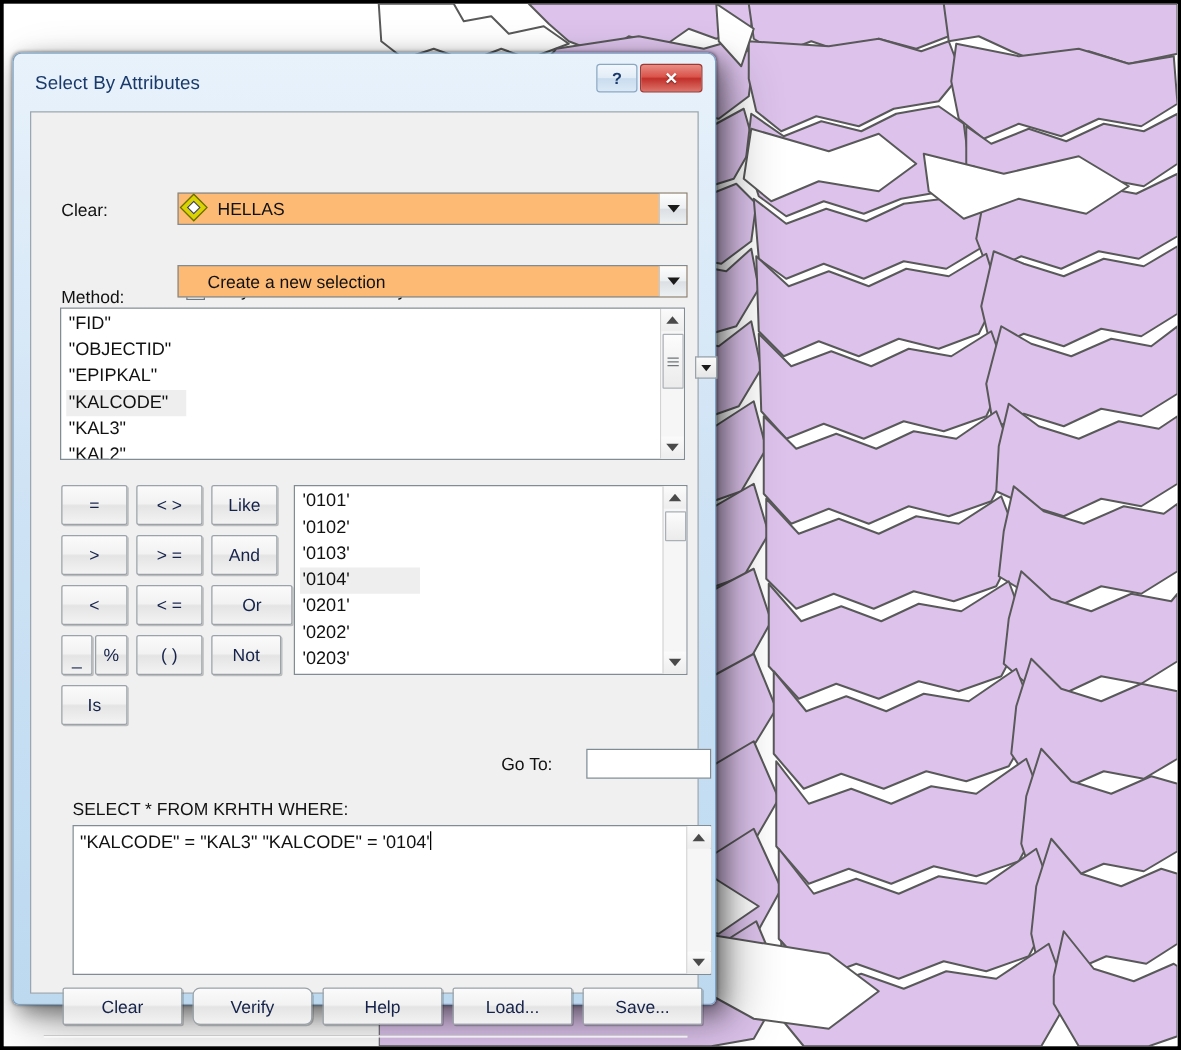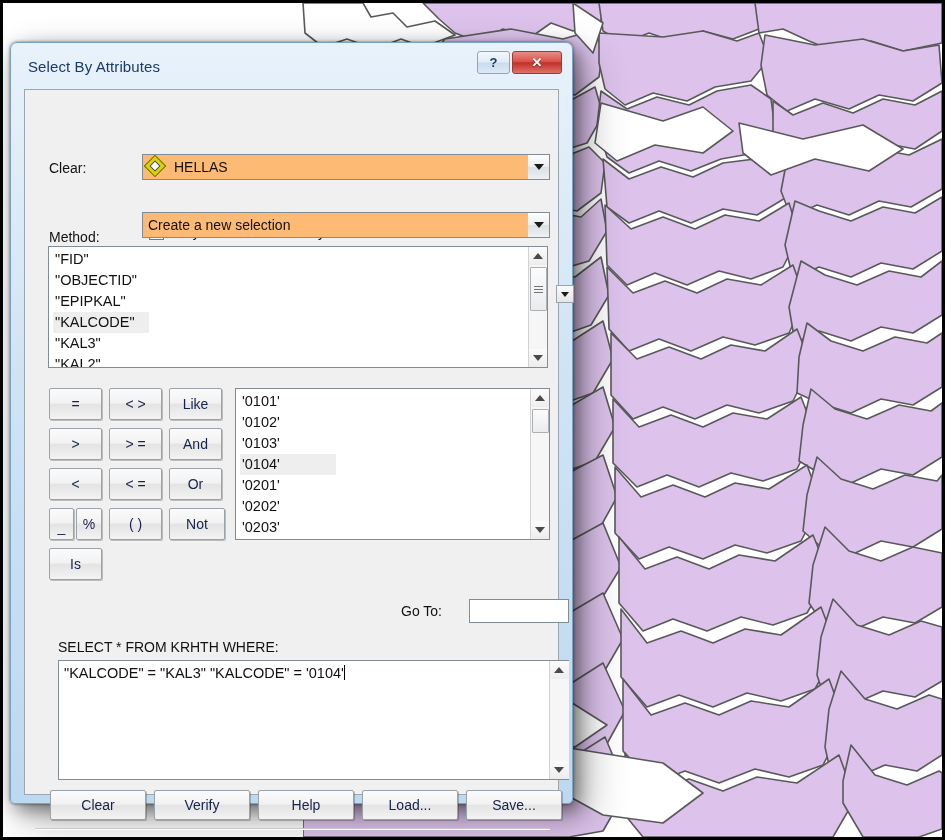--- a/index.html
+++ b/index.html
@@ -380,21 +380,21 @@
                 <span class="tri-down"></span>
               </span>
           </div>
 
           <div id="chk-row">
             <span class="checkbox"></span>
             <span id="chk-label">Only show selectable layers in this list</span>
           </div>
 
           <div class="lbl" style="left:24px; top:139px;">Method:</div>
-          <div class="combo" style="left:117px; top:122px; width:408px;">
+          <div class="combo" style="left:117px; top:122px; width:408px;padding-left:18px;">
             <span class="ctext">Create a new selection</span>
             <span class="carrow">
                 <span class="tri-down"></span>
               </span>
           </div>
 
           <div class="listbox" style="left:23px; top:156px; width:500px; height:122px;">
             <div class="list-items">
               <div class="row">"FID"</div>
               <div class="row">"OBJECTID"</div>
@@ -429,21 +429,21 @@
           <div class="opbtn" style="left:24px;  top:298px; width:53px;">=</div>
           <div class="opbtn" style="left:84px;  top:298px; width:53px;">&lt; &gt;</div>
           <div class="opbtn" style="left:144px; top:298px; width:53px;">Like</div>
 
           <div class="opbtn" style="left:24px;  top:338px; width:53px;">&gt;</div>
           <div class="opbtn" style="left:84px;  top:338px; width:53px;">&gt; =</div>
           <div class="opbtn" style="left:144px; top:338px; width:53px;">And</div>
 
           <div class="opbtn" style="left:24px;  top:378px; width:53px;">&lt;</div>
           <div class="opbtn" style="left:84px;  top:378px; width:53px;">&lt; =</div>
-          <div class="opbtn" style="left:144px; top:378px; width:53px;">Or</div>
+          <div class="opbtn" style="left:144px; top:378px; width:65px;">Or</div>
 
           <div class="opbtn" style="left:24px;  top:418px; width:25px; align-items:flex-end; padding-bottom:4px;">_</div>
           <div class="opbtn" style="left:51px;  top:418px; width:26px;">%</div>
           <div class="opbtn" style="left:84px;  top:418px; width:53px;">( )</div>
           <div class="opbtn" style="left:144px; top:418px; width:56px;">Not</div>
 
           <div class="opbtn" style="left:24px;  top:458px; width:53px;">Is</div>
 
           <div class="listbox" style="left:210px; top:298px; width:315px; height:152px;">
             <div class="list-items">
@@ -480,21 +480,21 @@
                   <span class="sb-up"></span>
                 </div>
               <div class="sb-track"></div>
               <div class="sb-btn">
                   <span class="sb-dn"></span>
                 </div>
             </div>
           </div>
 
           <div class="btn" style="left:25px;  top:700px; width:96px;">Clear</div>
-          <div class="btn" style="left:129px; top:700px; width:96px;">Verify</div>
+          <div class="btn" style="left:129px; top:700px; width:96px;border-radius:6px;">Verify</div>
           <div class="btn" style="left:233px; top:700px; width:96px;">Help</div>
           <div class="btn" style="left:337px; top:700px; width:96px;">Load...</div>
           <div class="btn" style="left:441px; top:700px; width:96px;">Save...</div>
 
           <div id="sep-line"></div>
 
         </div>
       </div>
     </div>
 

